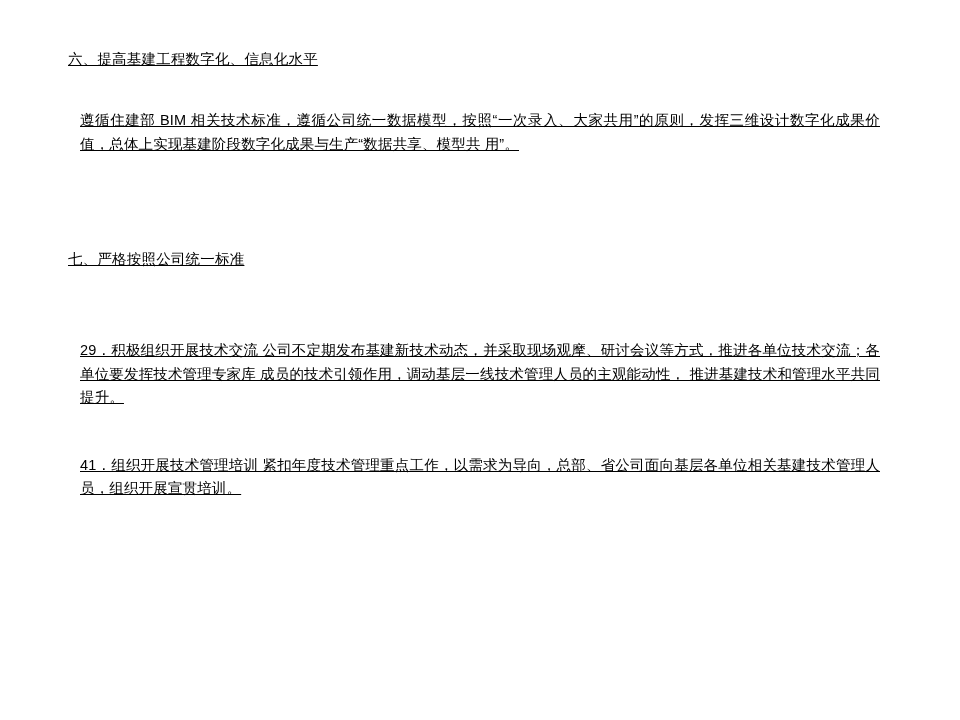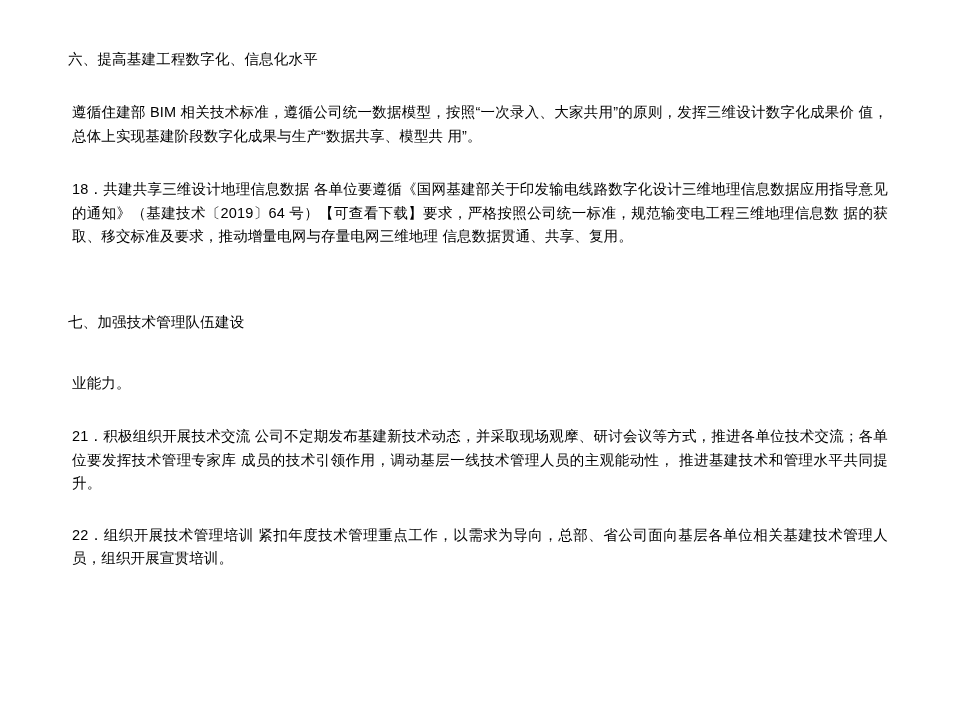--- a/index.html
+++ b/index.html
@@ -13,26 +13,27 @@
     font-family: "Liberation Sans", "DejaVu Sans", sans-serif;
     color: #000000;
     overflow: hidden;
   }
   .page {
     position: relative;
     width: 960px;
     height: 720px;
     box-sizing: border-box;
     padding: 48px 88px 0 68px;
+    text-decoration: underline;
   }
   .doc-body {
     width: 824px;
   }
   p {
-    margin: 4px;
+    margin: 12px;
     font-size: 14.5px;
     line-height: 1.62;
     letter-spacing: 0.15px;
     text-align: justify;
     text-justify: inter-ideograph;
   }
   .heading {
     font-size: 14.5px;
     line-height: 1.6;
     margin: 0;
@@ -52,41 +53,39 @@
   <div class="doc-body">
 
     <h2 class="heading">六、提高基建工程数字化、信息化水平</h2>
 
     <div class="sp-26"></div>
 
     <p>遵循住建部 BIM 相关技术标准，遵循公司统一数据模型，按照“一次录入、大家共用”的原则，发挥三维设计数字化成果价 值，总体上实现基建阶段数字化成果与生产“数据共享、模型共 用”。</p>
 
     <div class="sp-22"></div>
 
-    <p>18．共建共享三维设计地理信息数据 各单位要遵循《国网基建部关于印发输电线路数字化设计三维地理信息数据应用指导意见的通知》（基建技术〔2019〕64 号）【可查看下载】要求，严格按照公司统一标准，规范输变电工程三维地理信息数 据的获取、移交标准及要求，推动增量电网与存量电网三维地理 信息数据贯通、共享、复用。</p>
 
     <div class="sp-20"></div>
 
 
     <div class="sp-20"></div>
 
 
     <div class="sp-18"></div>
 
-    <h2 class="heading">七、加强技术管理队伍建设</h2>
+    <h2 class="heading">七、严格按照公司统一标准</h2>
 
     <div class="sp-8"></div>
 
 
     <div class="sp-26"></div>
 
-    <p>业能力。</p>
 
     <div class="sp-22"></div>
 
-    <p>21．积极组织开展技术交流 公司不定期发布基建新技术动态，并采取现场观摩、研讨会议等方式，推进各单位技术交流；各单位要发挥技术管理专家库 成员的技术引领作用，调动基层一线技术管理人员的主观能动性， 推进基建技术和管理水平共同提升。</p>
+    <p>29．积极组织开展技术交流 公司不定期发布基建新技术动态，并采取现场观摩、研讨会议等方式，推进各单位技术交流；各单位要发挥技术管理专家库 成员的技术引领作用，调动基层一线技术管理人员的主观能动性， 推进基建技术和管理水平共同提升。</p>
 
     <div class="sp-20"></div>
 
-    <p>22．组织开展技术管理培训 紧扣年度技术管理重点工作，以需求为导向，总部、省公司面向基层各单位相关基建技术管理人员，组织开展宣贯培训。</p>
+    <p>41．组织开展技术管理培训 紧扣年度技术管理重点工作，以需求为导向，总部、省公司面向基层各单位相关基建技术管理人员，组织开展宣贯培训。</p>
 
   </div>
 </div>
 
 </body></html>

